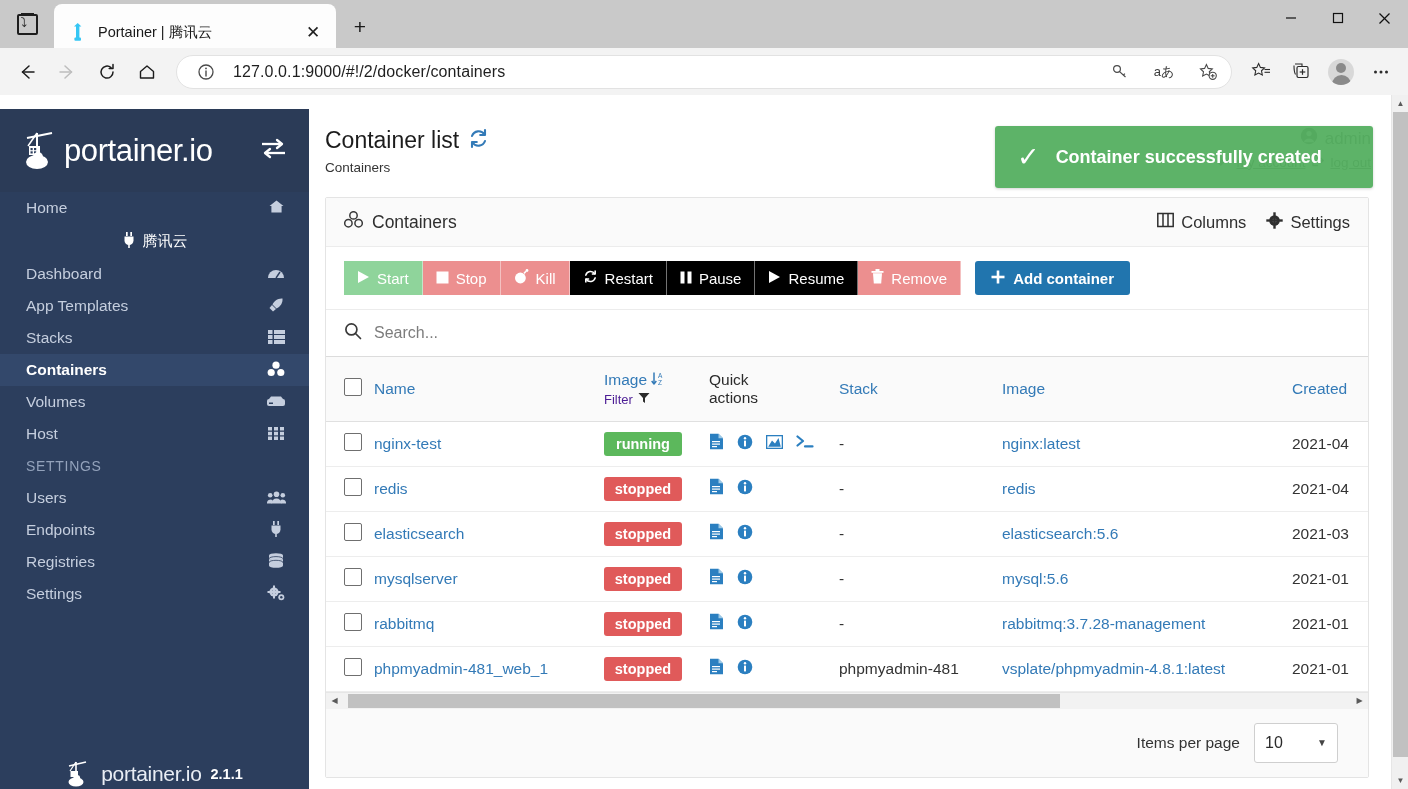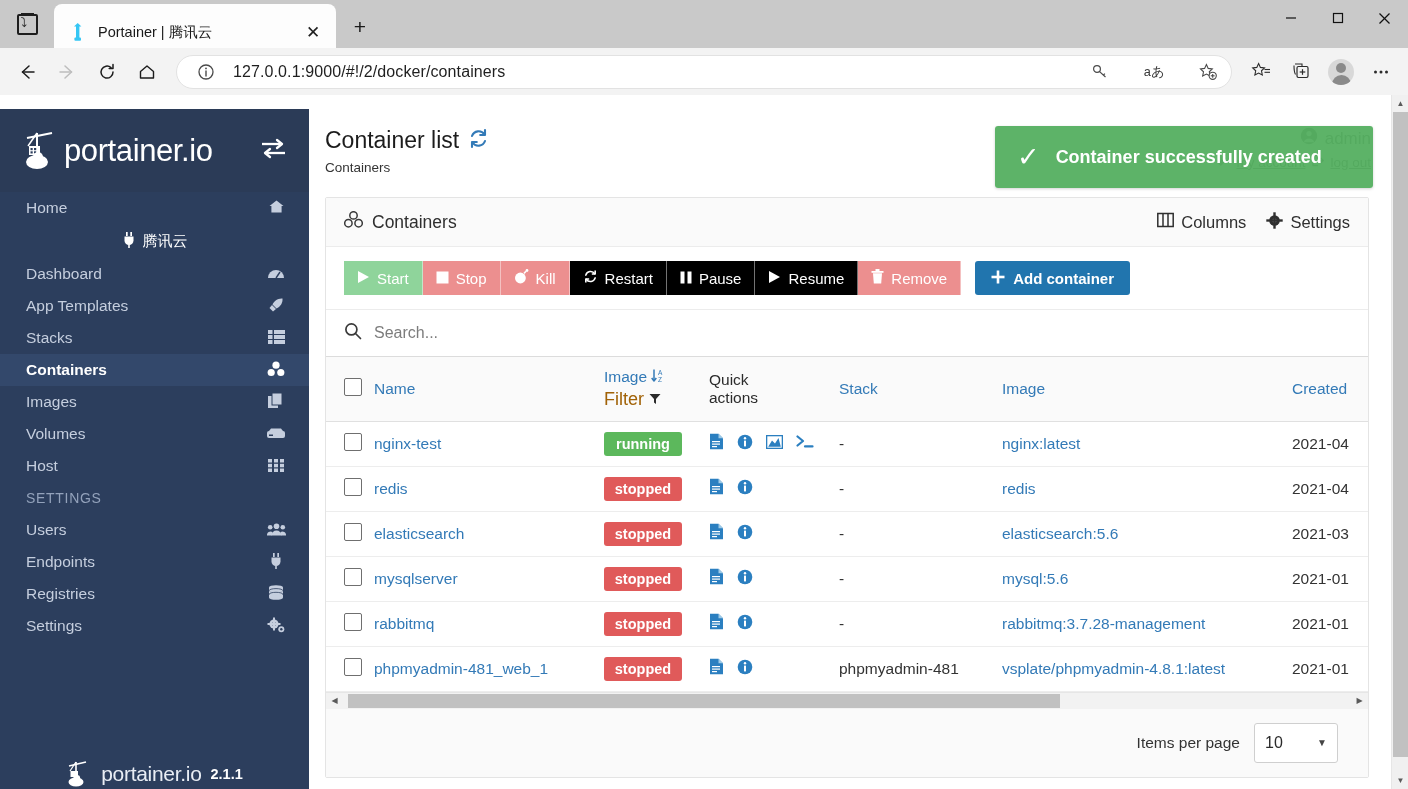--- a/index.html
+++ b/index.html
@@ -59,21 +59,21 @@
     width: 38px; height: 34px; display: flex; align-items: center; justify-content: center;
     border-radius: 4px; color: #1c1c1c;
   }
   .tb-btn.disabled { color: #bdbdbd; }
   .omnibox {
     flex: 1; height: 34px; background: #fff; border-radius: 17px; margin: 0 8px;
     display: flex; align-items: center; padding: 0 6px 0 12px; gap: 10px;
     border: 1px solid #e2e2e2;
   }
   .omni-url { font-size: 16px; color: #1f1f1f; letter-spacing: .1px; flex: 1; white-space: nowrap; overflow: hidden; }
-  .omni-right { display: flex; gap: 20px; font-family: Liberation Mono, monospace; }
+  .omni-right { display: flex; gap: 10px; }
   .omni-ico { width: 34px; height: 30px; display: flex; align-items: center; justify-content: center; color: #4a4a4a; }
   .tb-right { display: flex; align-items: center; gap: 2px; }
   .avatar-btn { width: 38px; height: 34px; display: flex; align-items: center; justify-content: center; }
   .avatar {
     width: 26px; height: 26px; border-radius: 50%; background: #d8d8d8; position: relative; overflow: hidden;
   }
   .avatar::before { content:""; position:absolute; width:10px; height:10px; border-radius:50%; background:#8a8a8a; left:8px; top:4px;}
   .avatar::after  { content:""; position:absolute; width:19px; height:11px; border-radius:10px 10px 0 0; background:#8a8a8a; left:3.5px; top:16px;}
 
   
@@ -206,21 +206,21 @@
   .c-qa { width: 130px; }
   .c-stack { width: 163px; }
   .c-image { width: 290px; }
   .c-created { width: 144px; }
 
   .cbox {
     width: 18px; height: 18px; border: 1.6px solid #6f6f6f; border-radius: 2px; background: #fff; display: inline-block;
   }
   th.c-state .sort-wrap { display: flex; flex-direction: column; gap: 2px; }
   .sortrow { display: flex; align-items: center; gap: 4px; }
-  .filterrow { display: flex; align-items: center; gap: 5px; font-size: 18px; color: #a16207; }
+  .filterrow { display: flex; align-items: center; gap: 5px; font-size: 13px; color: #4c1d95; }
   .hdr-qa { line-height: 1.15; color: #2b2b2b; }
   .link { color: #337ab7; }
   .badge {
     display: inline-block; min-width: 78px; text-align: center; padding: 4px 9px; border-radius: 3px;
     color: #fff; font-size: 14.5px; font-weight: bold;
   }
   .badge.running { background: #5cb85c; }
   .badge.stopped { background: #e05a5a; }
   .qa-icons { display: flex; align-items: center; gap: 13px; color: #2b7fc0; font-size: 16px; }
 
@@ -465,29 +465,20 @@
             <span class="lbl">Containers</span>
             <span class="ico">
               <svg width="18" height="16" viewBox="0 0 18 16">
                   <circle cx="9" cy="4.2" r="3.6" fill="#fff"></circle>
                   <circle cx="4.2" cy="11.5" r="3.6" fill="#fff"></circle>
                   <circle cx="13.8" cy="11.5" r="3.6" fill="#fff"></circle>
                 </svg>
             </span>
           </div>
 
-          <div class="sb-item">
-            <span class="lbl">Images</span>
-            <span class="ico">
-              <svg width="16" height="16" viewBox="0 0 16 16">
-                  <rect x="0" y="3" width="10" height="12" fill="#c5cede"></rect>
-                  <rect x="4" y="0" width="10" height="12" fill="#c5cede" stroke="#2c3e5d" stroke-width="1"></rect>
-                </svg>
-            </span>
-          </div>
 
 
           <div class="sb-item">
             <span class="lbl">Volumes</span>
             <span class="ico">
               <svg width="18" height="12" viewBox="0 0 18 12">
                   <rect x="0" y="3" width="18" height="7" rx="2" fill="#c5cede"></rect>
                   <rect x="2" y="6.5" width="4" height="1.5" fill="#2c3e5d"></rect>
                   <path d="M2 3 L4 0.5 L14 0.5 L16 3 Z" fill="#c5cede"></path>
                 </svg>

